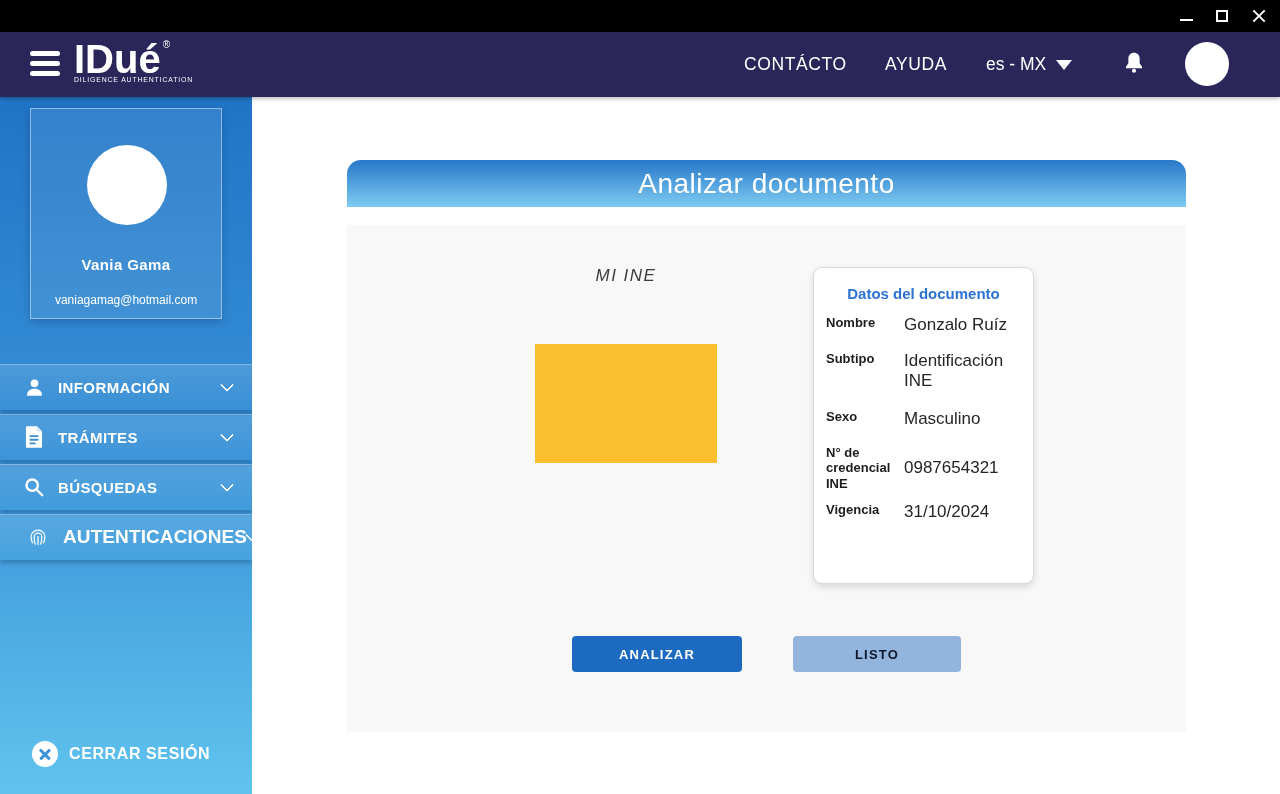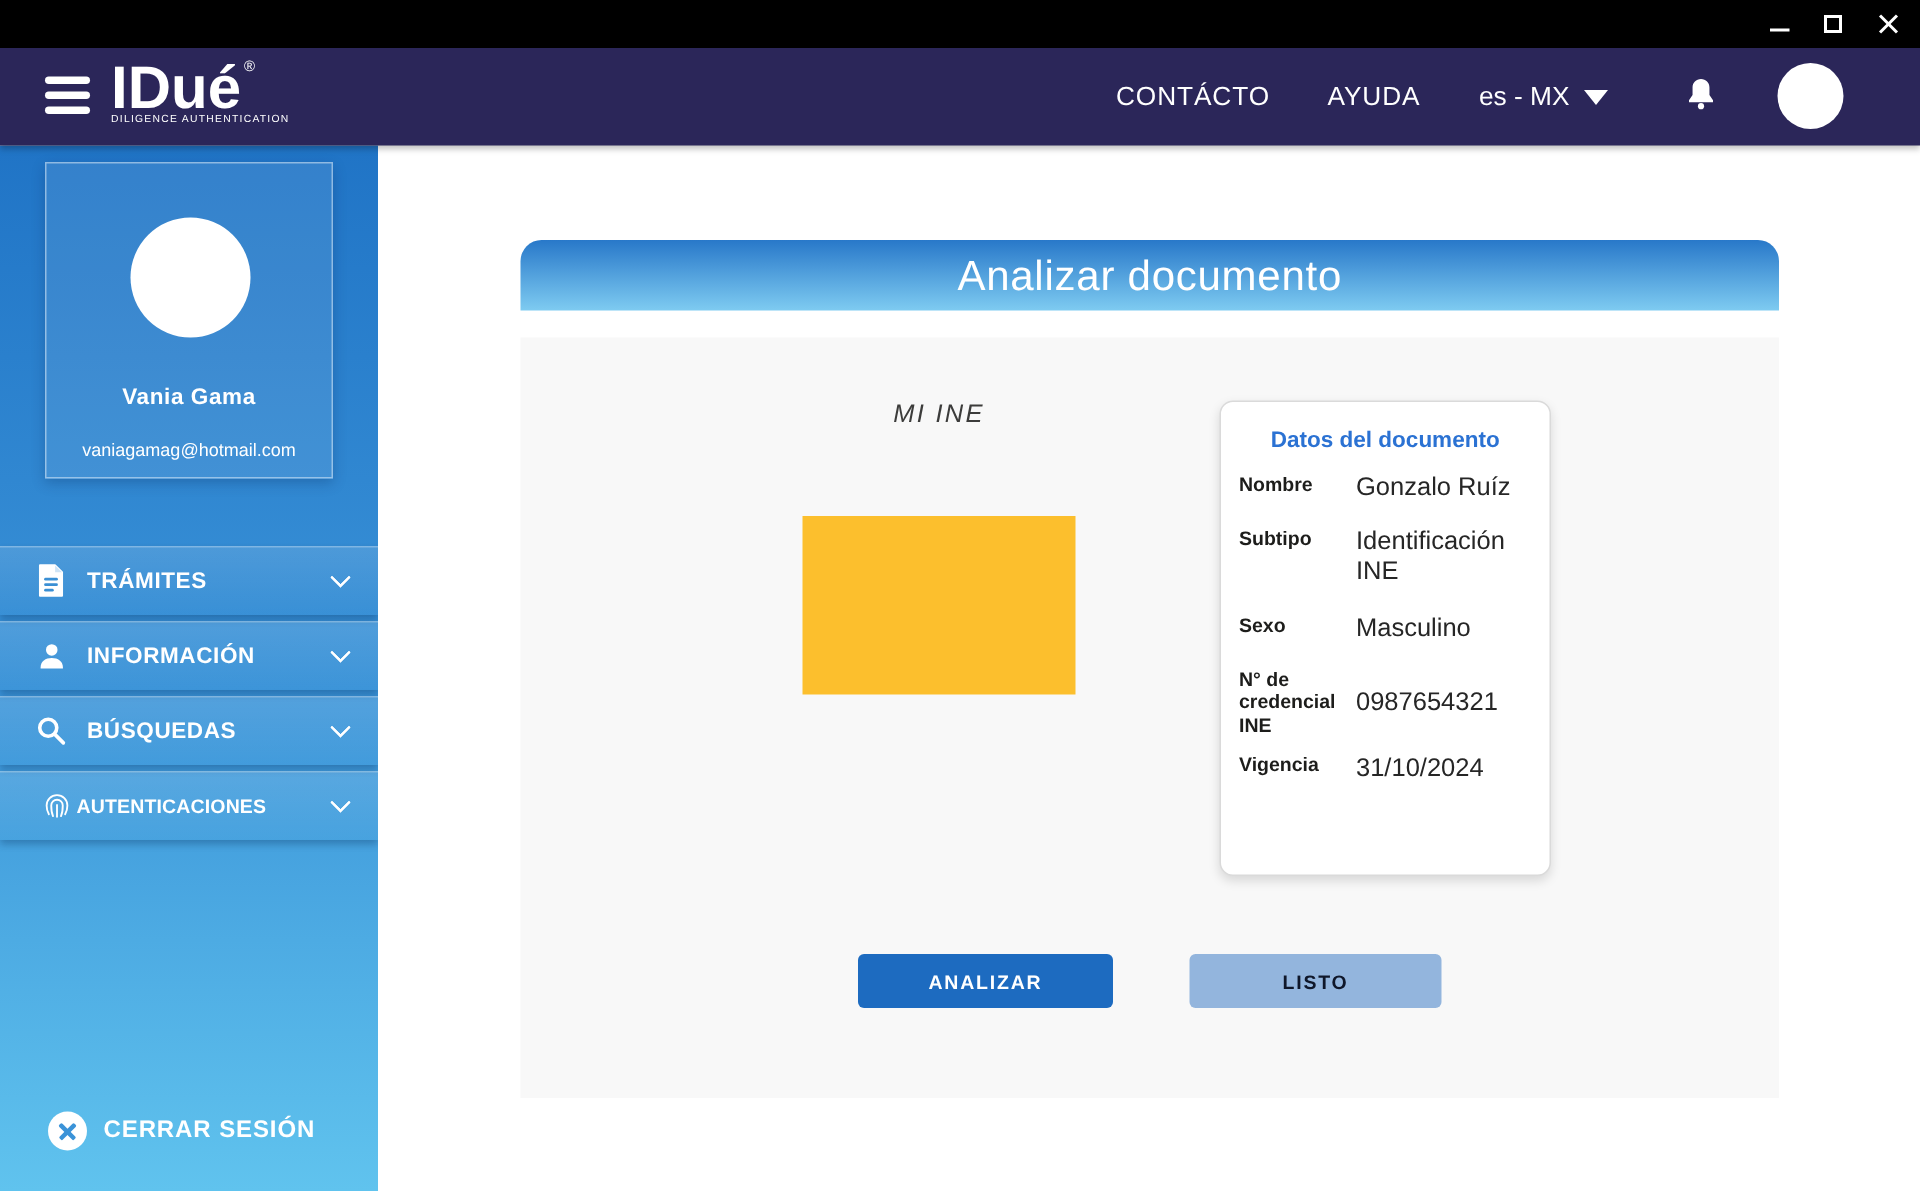--- a/index.html
+++ b/index.html
@@ -44,21 +44,21 @@
   .profile-avatar { position:absolute; left:56px; top:36px; width:80px; height:80px; border-radius:50%; background:#fff; overflow:hidden; }
   .profile-name { position:absolute; left:0; top:147px; width:100%; text-align:center; color:#fff; font-size:15px; font-weight:bold; letter-spacing:0.4px; }
   .profile-email { position:absolute; left:0; top:184px; width:100%; text-align:center; color:#fff; font-size:12px; }
   .side-nav { position:absolute; left:0; top:267px; width:252px; }
   .nav-row { position:relative; width:252px; height:46px; margin-bottom:4px; display:flex; align-items:center; border:none; cursor:pointer; font-family:inherit;
     background:linear-gradient(180deg, rgba(255,255,255,0.13), rgba(255,255,255,0.01));
     box-shadow:0 3px 5px rgba(0,35,80,0.30), inset 0 1px 0 rgba(255,255,255,0.28); }
   .nav-ic { width:22px; height:22px; margin-left:23px; flex:0 0 auto; display:flex; align-items:center; justify-content:center; }
   .nav-label { color:#fff; font-size:15px; font-weight:bold; letter-spacing:0.4px; margin-left:13px; flex:1; text-align:left; }
   .nav-row.auth .nav-ic { margin-left:27px; }
-  .nav-row.auth .nav-label { margin-left:2px; font-size:13px; letter-spacing:0.1px; }
+  .nav-row.auth .nav-label { margin-left:14px; font-size:19px; letter-spacing:0.1px; }
   .chev { width:10px; height:10px; border-right:2.6px solid #fff; border-bottom:2.6px solid #fff; transform:rotate(45deg); margin-right:20px; margin-top:-5px; border-radius:1px; flex:0 0 auto; }
   .logout-btn { position:absolute; left:0; top:632px; width:252px; height:50px; display:flex; align-items:center; background:none; border:none; cursor:pointer; font-family:inherit; }
   .logout-ic { width:26px; height:26px; border-radius:50%; background:#fff; margin-left:32px; position:relative; flex:0 0 auto; }
   .logout-ic i, .logout-ic b { position:absolute; left:6px; top:12px; width:14px; height:2.6px; background:#3b93d8; border-radius:1px; }
   .logout-ic i { transform:rotate(45deg); } .logout-ic b { transform:rotate(-45deg); }
   .logout-label { color:#fff; font-size:16px; font-weight:bold; letter-spacing:0.6px; margin-left:11px; }
 
   
   .main { position:absolute; left:252px; top:97px; width:1028px; height:697px; background:#ffffff; }
   .banner { position:absolute; left:95px; top:63px; width:839px; height:47px; border-radius:14px 14px 0 0;
@@ -136,43 +136,43 @@
       <div class="profile-avatar">
         <span class="person"><span class="head"></span><span class="body"></span></span>
       </div>
       <div class="profile-name">Vania Gama</div>
       <div class="profile-email">vaniagamag@hotmail.com</div>
     </div>
 
     <nav class="side-nav">
       <button class="nav-row">
         <span class="nav-ic">
+          <svg width="21" height="21" viewBox="0 0 24 24">
+              <circle cx="12" cy="7.2" r="4.4" fill="#fff"></circle>
+              <path d="M3.5 20.5c0-4.7 3.8-7.2 8.5-7.2s8.5 2.5 8.5 7.2v.8h-17z" fill="#fff"></path>
+            </svg>
+        </span>
+        <span class="nav-label">INFORMACIÓN</span>
+        <span class="chev"></span>
+      </button>
+      <button class="nav-row">
+        <span class="nav-ic">
           <svg width="20" height="22" viewBox="0 0 20 24">
               <path d="M2 1h11l5 5v17H2z" fill="#fff" stroke="#fff" stroke-width="1.5" stroke-linejoin="round"></path>
               <path d="M13 1l5 5h-5z" fill="#cfe4f6"></path>
               <rect x="5" y="10" width="10" height="2" rx="1" fill="#3a8fd4"></rect>
               <rect x="5" y="14" width="10" height="2" rx="1" fill="#3a8fd4"></rect>
               <rect x="5" y="18" width="7" height="2" rx="1" fill="#3a8fd4"></rect>
             </svg>
         </span>
         <span class="nav-label">TRÁMITES</span>
         <span class="chev"></span>
       </button>
       <button class="nav-row">
         <span class="nav-ic">
-          <svg width="21" height="21" viewBox="0 0 24 24">
-              <circle cx="12" cy="7.2" r="4.4" fill="#fff"></circle>
-              <path d="M3.5 20.5c0-4.7 3.8-7.2 8.5-7.2s8.5 2.5 8.5 7.2v.8h-17z" fill="#fff"></path>
-            </svg>
-        </span>
-        <span class="nav-label">INFORMACIÓN</span>
-        <span class="chev"></span>
-      </button>
-      <button class="nav-row">
-        <span class="nav-ic">
           <svg width="22" height="22" viewBox="0 0 24 24" fill="none" stroke="#fff" stroke-width="2.6" stroke-linecap="round">
               <circle cx="10" cy="10" r="6.2"></circle>
               <line x1="15" y1="15" x2="21" y2="21"></line>
             </svg>
         </span>
         <span class="nav-label">BÚSQUEDAS</span>
         <span class="chev"></span>
       </button>
       <button class="nav-row auth">
         <span class="nav-ic">

